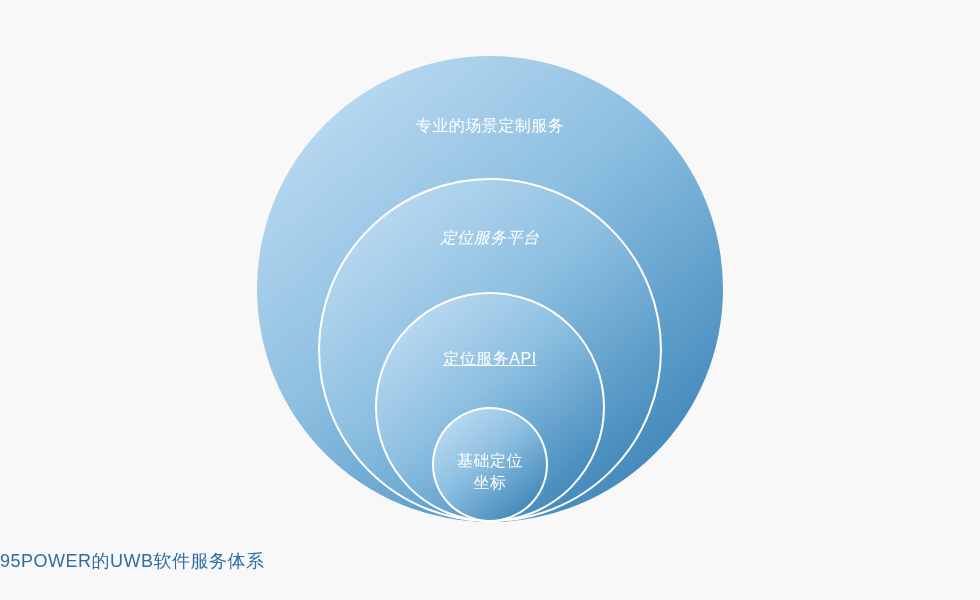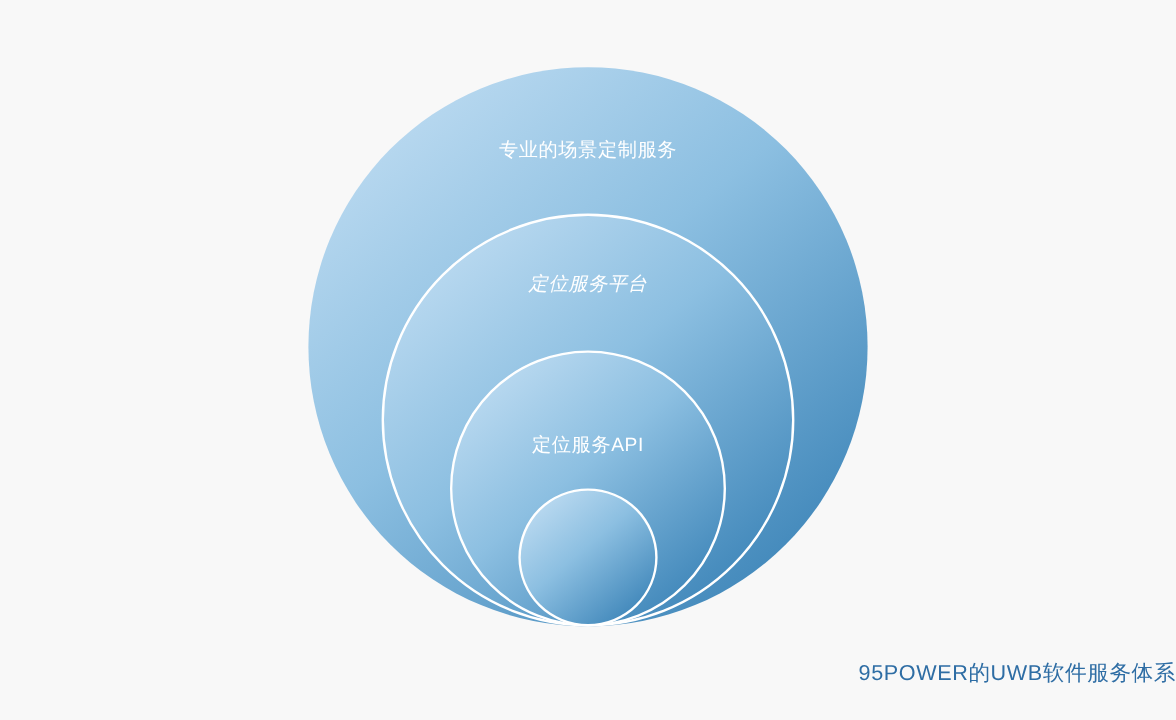--- a/index.html
+++ b/index.html
@@ -38,29 +38,29 @@
     right: 0;
     text-align: center;
     color: #ffffff;
     font-size: 16px;
     letter-spacing: 0.5px;
     line-height: 22px;
     white-space: pre-line;
   }
   .label-1 { top: 115px; }
   .label-2 { top: 227px; font-style: italic; }
-  .label-3 { top: 361px; }
+  .label-3 { top: 348px; text-decoration: underline; }
   .label-4 { top: 450px; }
 
   .caption {
     position: absolute;
     left: 0;
     right: 0;
     top: 548px;
-    text-align: right;
+    text-align: left;
     color: #2e6da4;
     font-size: 18px;
     letter-spacing: 0.5px;
     line-height: 26px;
   }
 </style>
 </head>
 <body>
 
 <div class="stage">
@@ -69,16 +69,18 @@
   <div class="ring ring-2 stroked"></div>
   <div class="ring ring-3 stroked"></div>
   <div class="ring ring-4 stroked"></div>
 
   <div class="ring-label label-1">专业的场景定制服务</div>
 
   <div class="ring-label label-2">定位服务平台</div>
 
   <div class="ring-label label-3">定位服务API</div>
 
+  <div class="ring-label label-4">基础定位
+坐标</div>
 
   <div class="caption">95POWER的UWB软件服务体系</div>
 
 </div>
 
 </body></html>

